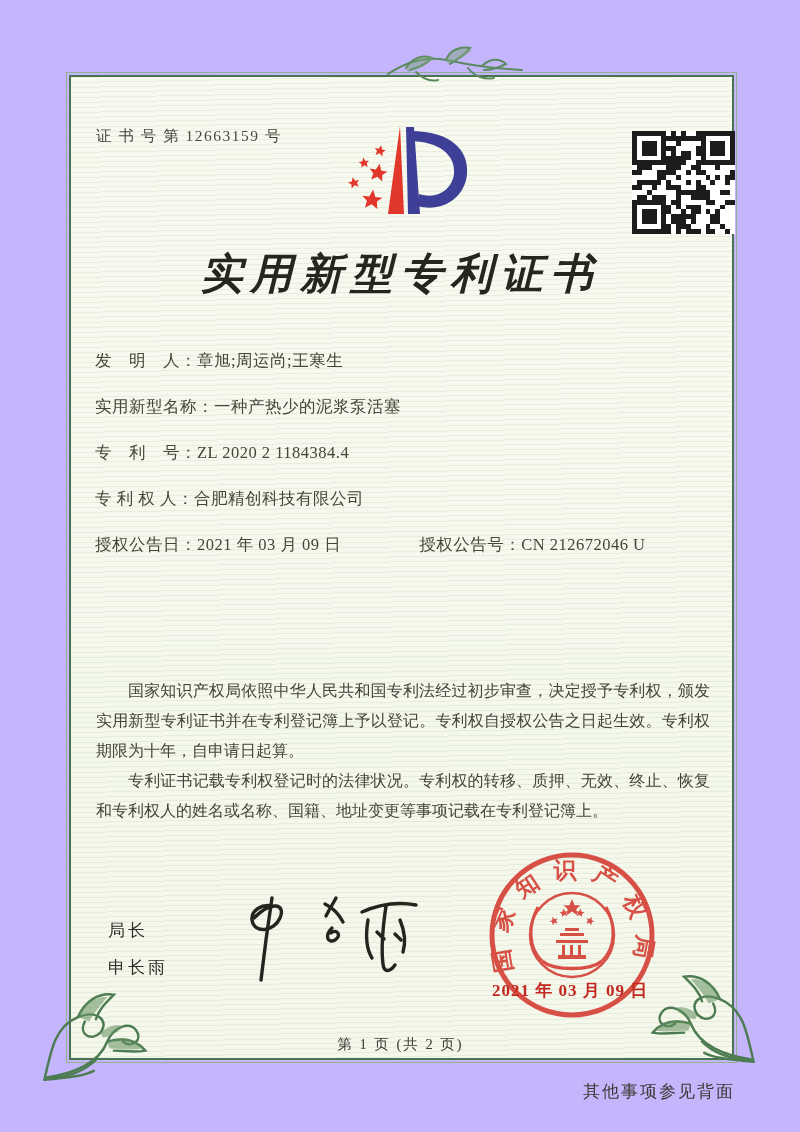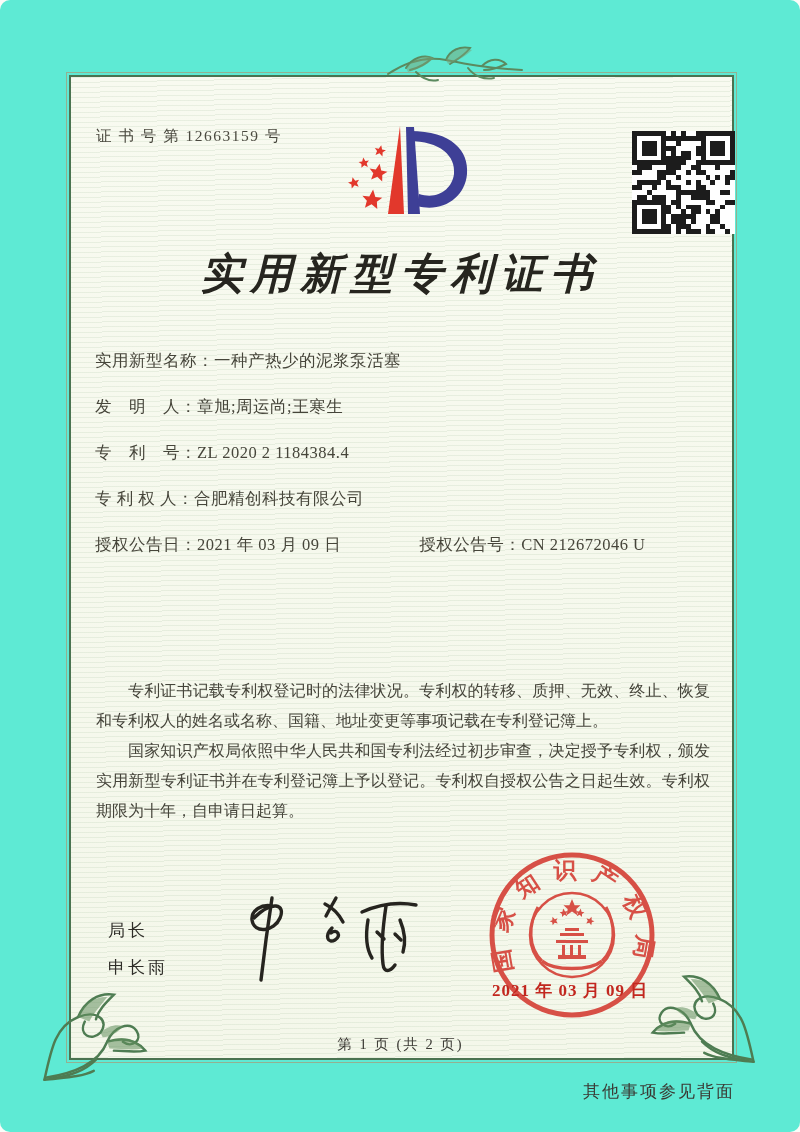--- a/index.html
+++ b/index.html
@@ -1,17 +1,17 @@
 <!DOCTYPE html>
 <html><head>
 <meta charset="utf-8">
 <style>
   html,body{margin:0;padding:0;}
   body{width:800px;height:1132px;background:#fbfbf8;font-family:"Liberation Serif","DejaVu Serif",serif;}
-  .page{position:relative;width:800px;height:1132px;overflow:hidden;background:#5eead4;border-radius:10px;}
+  .page{position:relative;width:800px;height:1132px;overflow:hidden;background:#c4b5fd;}
 
   
   .frame-outer{position:absolute;left:66px;top:72px;width:669px;height:989px;border:1px solid #93b191;}
   .frame-inner{position:absolute;left:2px;top:2px;right:2px;bottom:2px;border:2px solid #4a7350;
     background:
       repeating-linear-gradient(179deg, rgba(140,175,135,0.15) 0px, rgba(140,175,135,0.15) 1px, rgba(0,0,0,0) 1px, rgba(0,0,0,0) 5px),
       linear-gradient(#f8faf0,#f4f7ea);}
 
   .cert-number{position:absolute;left:96px;top:126px;font-size:15.5px;letter-spacing:1.5px;color:#4a493f;}
 
@@ -365,44 +365,44 @@
         <rect x="15" y="20" width="1" height="1"></rect>
         <rect x="16" y="20" width="1" height="1"></rect>
         <rect x="19" y="20" width="1" height="1"></rect>
       </svg>
     </div>
 
   <div class="title">实用新型专利证书</div>
 
   <div class="fields">
     <div class="field-row">
+      <span class="field-label">发　明　人：</span>
+      <span class="field-value">章旭;周运尚;王寒生</span>
+    </div>
+    <div class="field-row">
       <span class="field-label">实用新型名称：</span>
       <span class="field-value">一种产热少的泥浆泵活塞</span>
-    </div>
-    <div class="field-row">
-      <span class="field-label">发　明　人：</span>
-      <span class="field-value">章旭;周运尚;王寒生</span>
     </div>
     <div class="field-row">
       <span class="field-label">专　利　号：</span>
       <span class="field-value">ZL 2020 2 1184384.4</span>
     </div>
     <div class="field-row">
       <span class="field-label">专 利 权 人：</span>
       <span class="field-value">合肥精创科技有限公司</span>
     </div>
     <div class="grant-row">
       <span class="grant-pair"><span>授权公告日：</span><span>2021 年 03 月 09 日</span></span>
       <span class="grant-pair second"><span>授权公告号：</span><span>CN 212672046 U</span></span>
     </div>
   </div>
 
   <div class="paragraphs">
+    <p>国家知识产权局依照中华人民共和国专利法经过初步审查，决定授予专利权，颁发实用新型专利证书并在专利登记簿上予以登记。专利权自授权公告之日起生效。专利权期限为十年，自申请日起算。</p>
     <p>专利证书记载专利权登记时的法律状况。专利权的转移、质押、无效、终止、恢复和专利权人的姓名或名称、国籍、地址变更等事项记载在专利登记簿上。</p>
-    <p>国家知识产权局依照中华人民共和国专利法经过初步审查，决定授予专利权，颁发实用新型专利证书并在专利登记簿上予以登记。专利权自授权公告之日起生效。专利权期限为十年，自申请日起算。</p>
   </div>
 
   <div class="signer">
     <div>局长</div>
     <div>申长雨</div>
   </div>
 
   <svg class="signature" viewBox="0 0 205 95">
     <g stroke="#26241f" stroke-width="3.4" fill="none" stroke-linecap="round" stroke-linejoin="round">
       <path d="M26,26 C44,8 58,12 52,26 C46,40 26,42 24,28 C23,18 34,12 44,14"></path>

